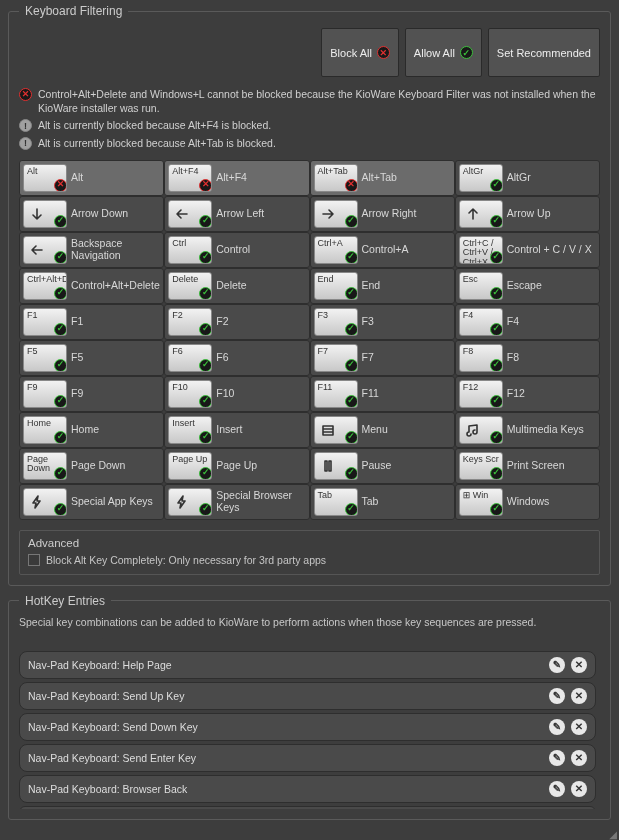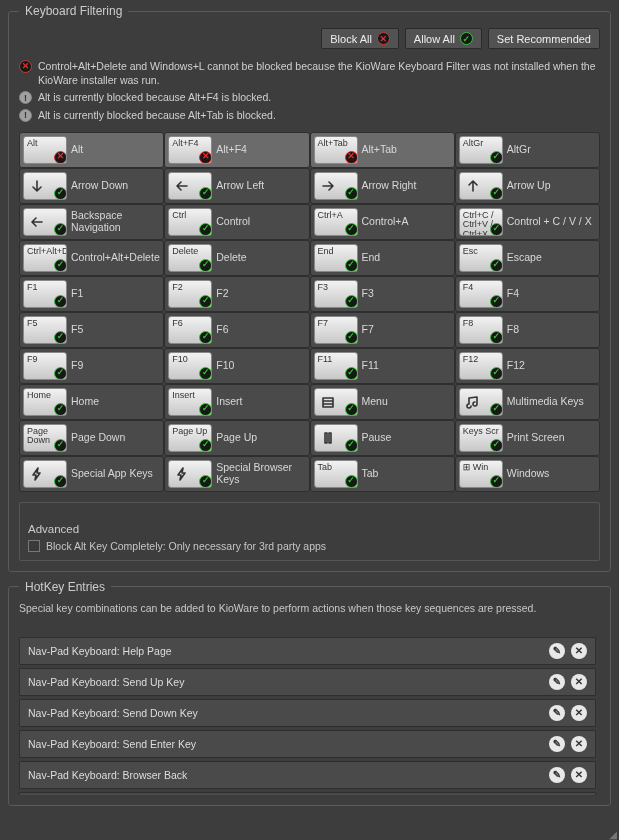--- a/index.html
+++ b/index.html
@@ -28,21 +28,21 @@
   justify-content: flex-end;
   gap: 6px;
   margin: 2px 0 10px 0;
 }
 .btn {
   background: #525252;
   border: 1px solid #2a2a2a;
   border-radius: 2px;
   color: #eee;
   font-size: 11px;
-  padding: 3px 8px;
+  padding: 17px 8px;
   display: flex;
   align-items: center;
   gap: 5px;
   cursor: pointer;
 }
 .status-circle {
   width: 13px; height: 13px; border-radius: 50%;
   display: inline-flex; align-items: center; justify-content: center;
   font-size: 9px; font-weight: bold;
 }
@@ -88,30 +88,30 @@
 }
 .keycap .kc-text { display:block; font-size:9px; }
 .keycap .badge {
   position: absolute;
   bottom: -1px; right: -1px;
   width: 13px; height: 13px;
 }
 .keycap svg.icon { position:absolute; top:5px; left:5px; width:16px; height:16px; stroke:#333; fill:none; stroke-width:1.6; }
 .key-label { font-size: 10.5px; color:#d8d8d8; line-height:1.1; }
 
-.adv-box { border:1px solid #555; border-radius:2px; padding:20px 8px 8px 8px; }
+.adv-box { border:1px solid #555; border-radius:2px; padding:6px 8px 8px 8px; }
 .adv-title { font-size:11.5px; margin-bottom:5px; color:#ccc; }
 .chk-row { display:flex; align-items:center; gap:6px; font-size:10.5px; color:#c5c5c5; }
 .chk { width:12px; height:12px; border:1px solid #777; background:#3a3a3a; }
 
 .hk-desc-row { display:flex; justify-content:space-between; align-items:center; margin-bottom:23px; gap:10px; }
 .hk-desc { font-size:10.5px; color:#c8c8c8; }
 .hk-list { display:flex; flex-direction:column; gap:3px; max-height:158px; overflow:hidden; padding-right:4px; }
 .hk-item {
-  background:#4a4a4a; border:1px solid #2e2e2e; border-radius:1px;
+  background:#4a4a4a; border:1px solid #2e2e2e; border-radius:8px;
   padding:5px 8px; display:flex; align-items:center; justify-content:space-between;
   font-size:10.5px;
 }
 .hk-actions { display:flex; gap:6px; }
 .round-btn {
   width:16px; height:16px; border-radius:50%;
   background:#e8e8e8; color:#333; border:none;
   display:flex; align-items:center; justify-content:center;
   font-size:10px; cursor:pointer; font-weight:bold;
 }

